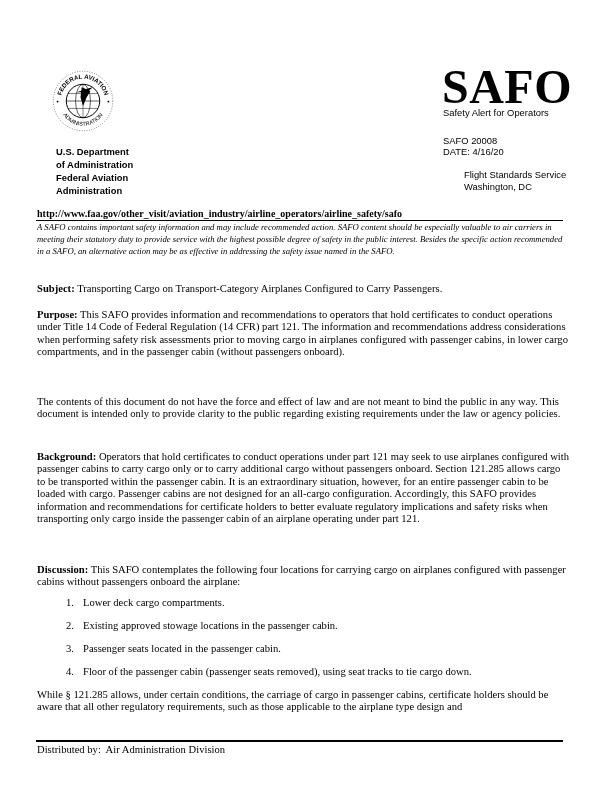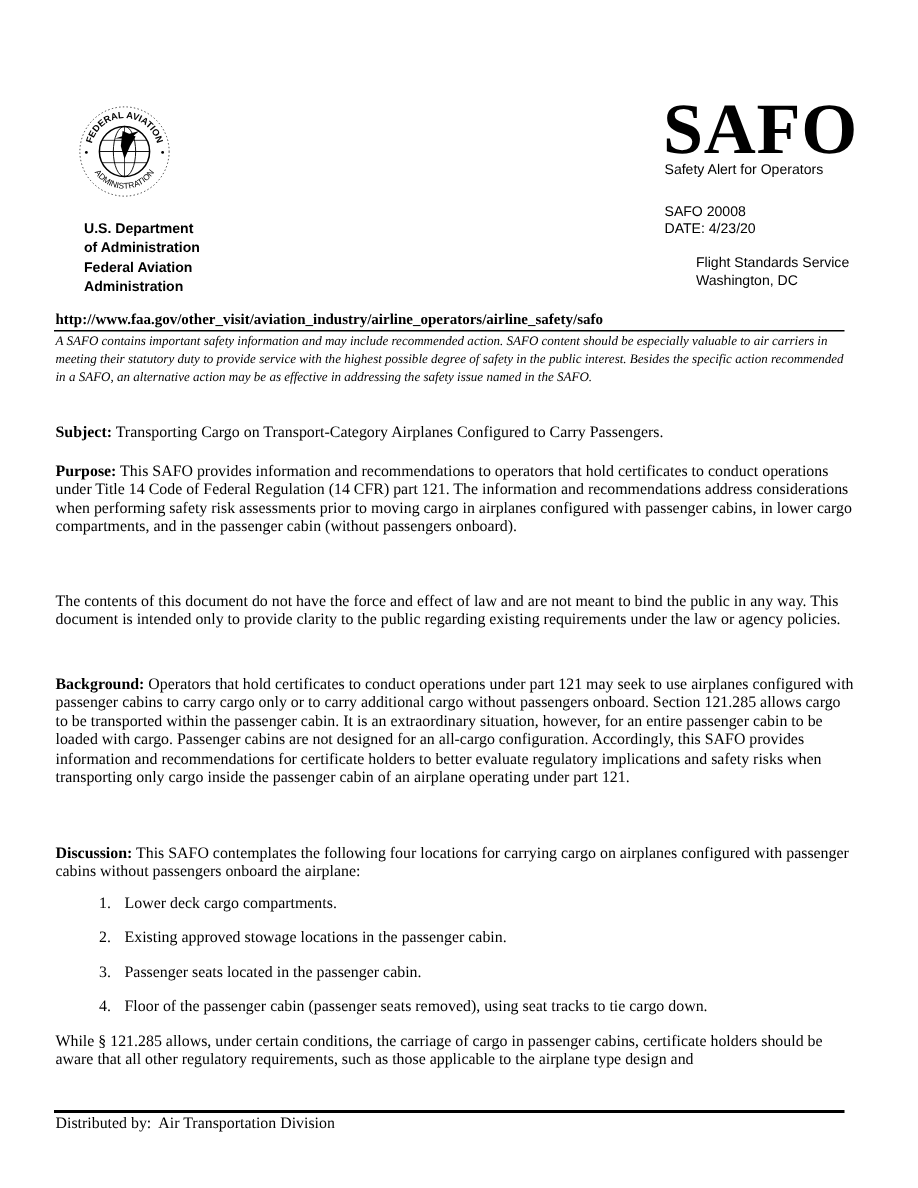--- a/index.html
+++ b/index.html
@@ -72,21 +72,21 @@
     <div>U.S. Department</div>
     <div>of Administration</div>
     <div style="margin-top:1px">Federal Aviation</div>
     <div>Administration</div>
   </div>
 
   <div class="safo-title">SAFO</div>
   <div class="safo-sub">Safety Alert for Operators</div>
   <div class="safo-meta">
     <div>SAFO 20008</div>
-    <div>DATE: 4/23/20</div>
+    <div>DATE: 4/16/20</div>
   </div>
   <div class="safo-office">
     <div>Flight Standards Service</div>
     <div>Washington, DC</div>
   </div>
 
   <div class="url">http://www.faa.gov/other_visit/aviation_industry/airline_operators/airline_safety/safo</div>
   <div class="url-rule"></div>
   <div class="disclaimer">A SAFO contains important safety information and may include recommended action. SAFO content should be especially valuable to air carriers in meeting their statutory duty to provide service with the highest possible degree of safety in the public interest. Besides the specific action recommended in a SAFO, an alternative action may be as effective in addressing the safety issue named in the SAFO.</div>
 
@@ -123,15 +123,15 @@
     </div>
     <div class="item">
       <span class="num">4.</span>
       <span class="txt">Floor of the passenger cabin (passenger seats removed), using seat tracks to tie cargo down.</span>
     </div>
   </div>
 
   <div class="body-text final">While § 121.285 allows, under certain conditions, the carriage of cargo in passenger cabins, certificate holders should be aware that all other regulatory requirements, such as those applicable to the airplane type design and</div>
 
   <div class="footer-rule"></div>
-  <div class="footer">Distributed by:  Air Transportation Division</div>
+  <div class="footer">Distributed by:  Air Administration Division</div>
 
 </div>
 
 </body></html>

